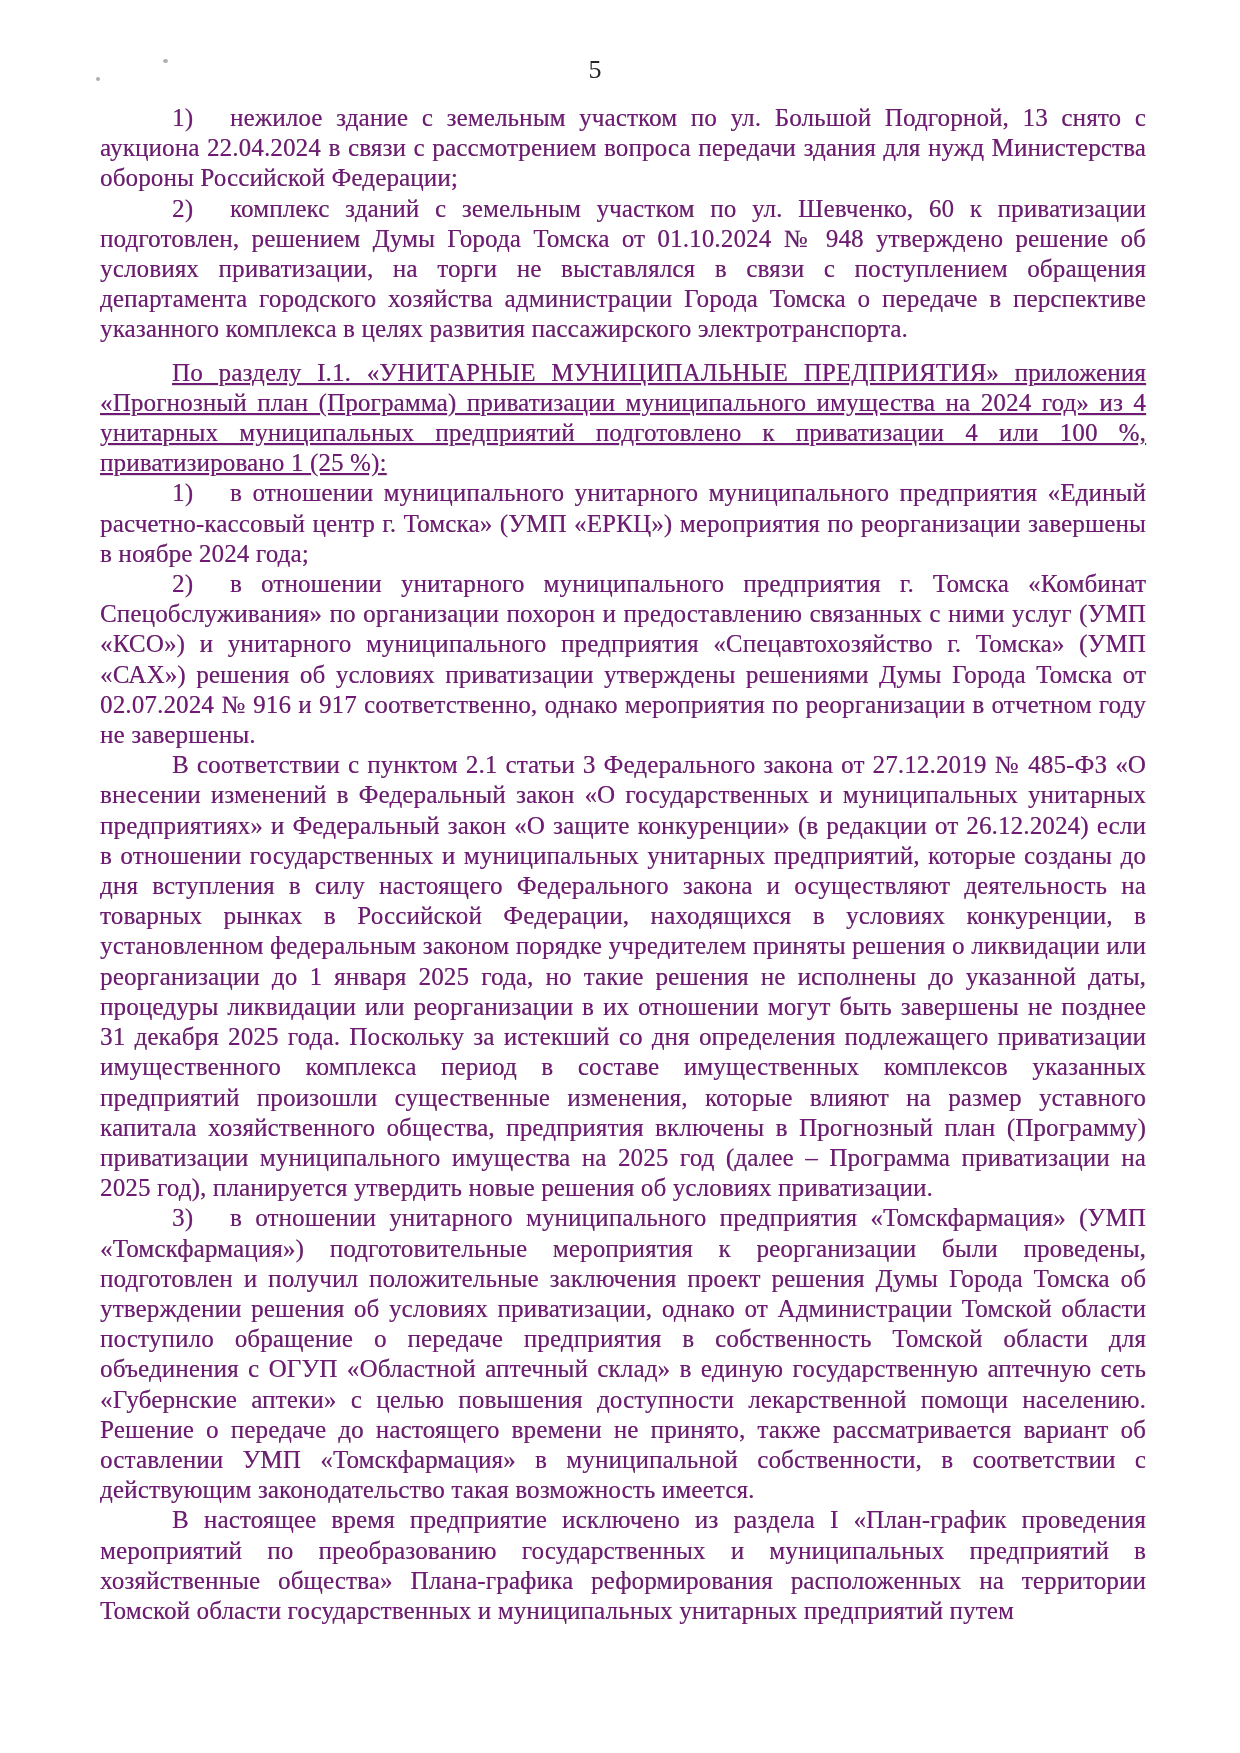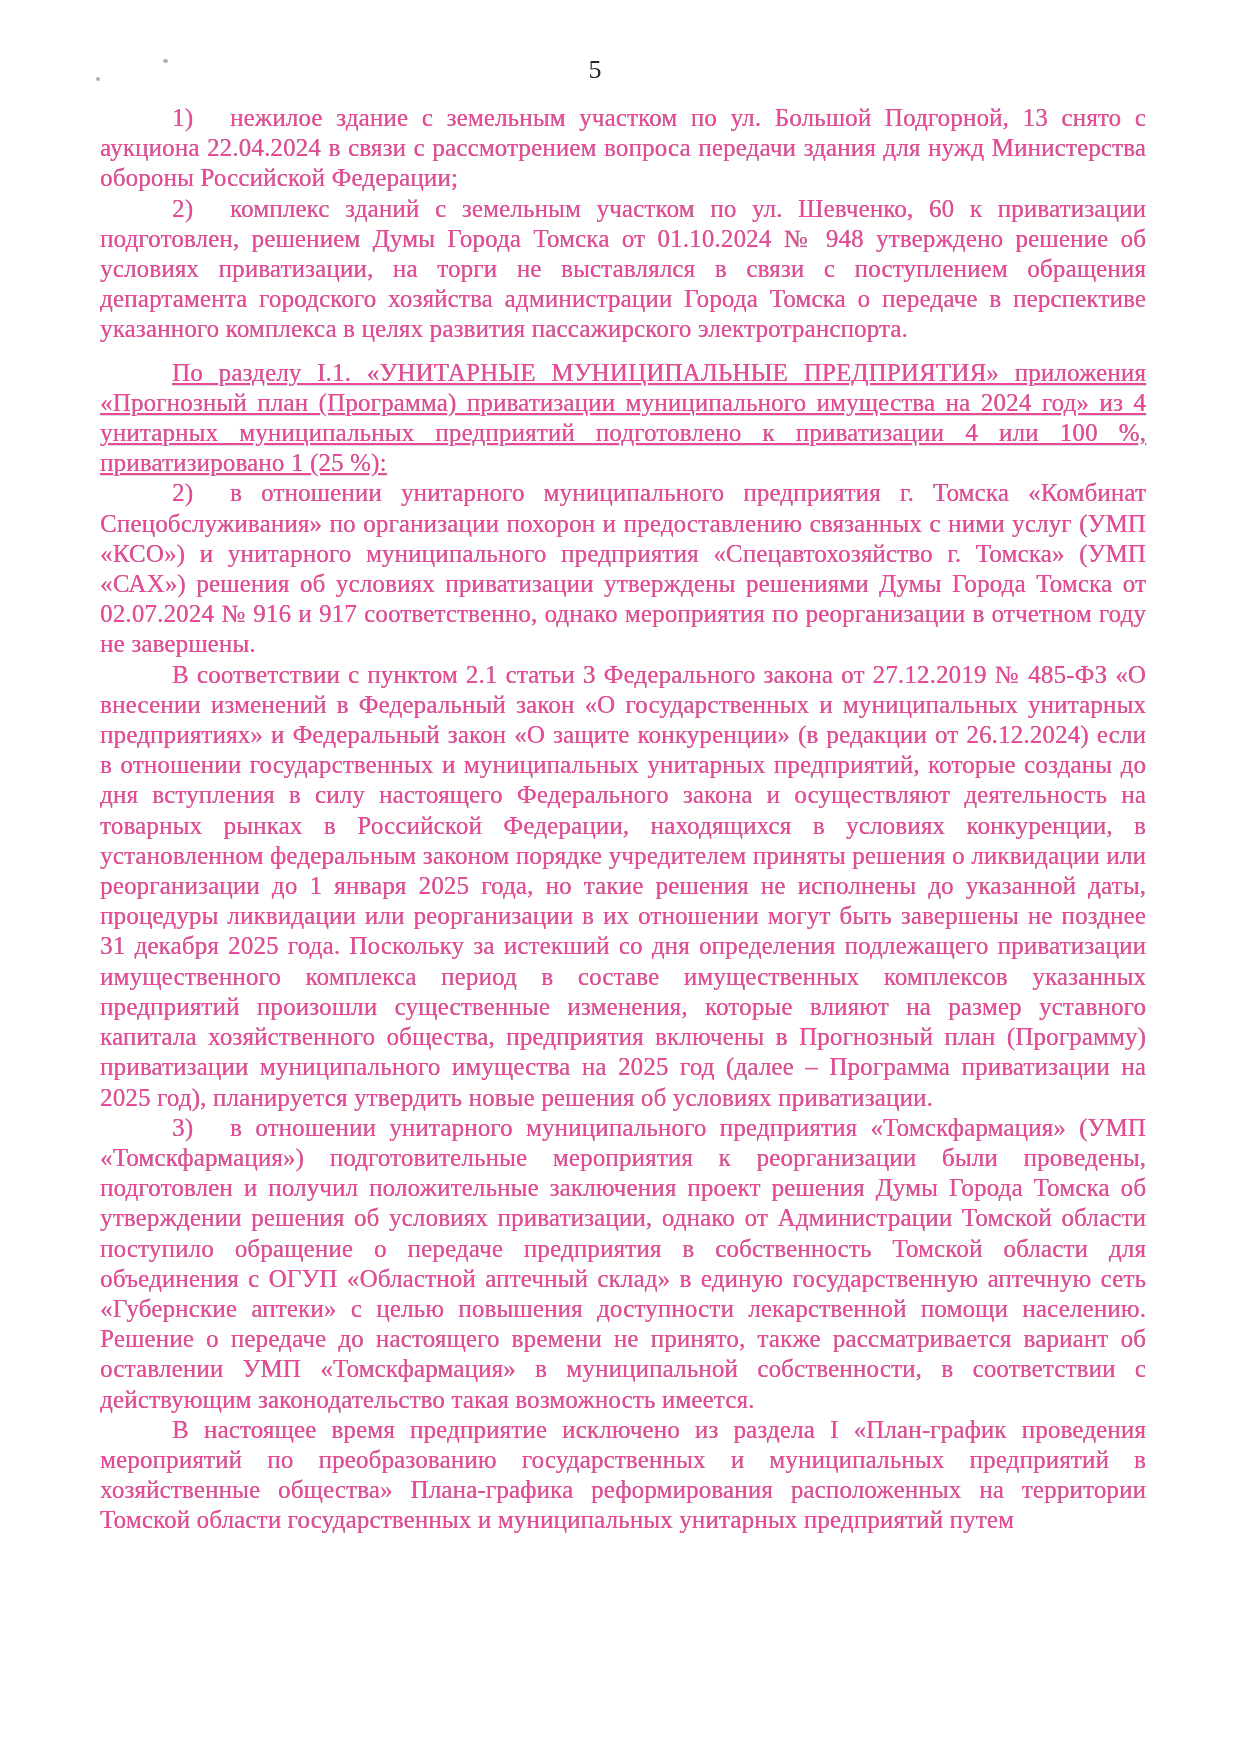--- a/index.html
+++ b/index.html
@@ -24,21 +24,21 @@
     font-size: 26px;
     color: #262626;
   }
   .content {
     position: absolute;
     left: 100px;
     top: 103px;
     width: 1046px;
     font-size: 25px;
     line-height: 30.2px;
-    color: #ec4899;
+    color: #701a75;
     text-align: justify;
     letter-spacing: 0.15px;
     text-shadow: 0.3px 0.3px 0.45px rgba(40,40,40,0.55);
   }
   .content p {
     margin: 0;
     text-indent: 72px;
   }
   .content p.gap {
     margin-top: 13px;
@@ -66,20 +66,21 @@
 
   <div class="pagenum">5</div>
 
   <div class="content">
     <p><span class="num">1)</span><span>нежилое здание с земельным участком по ул. Большой Подгорной, 13 снято с аукциона 22.04.2024 в связи с рассмотрением вопроса передачи здания для нужд Министерства обороны Российской Федерации;</span></p>
 
     <p><span class="num">2)</span><span>комплекс зданий с земельным участком по ул. Шевченко, 60 к приватизации подготовлен, решением Думы Города Томска от 01.10.2024 № 948 утверждено решение об условиях приватизации, на торги не выставлялся в связи с поступлением обращения департамента городского хозяйства администрации Города Томска о передаче в перспективе указанного комплекса в целях развития пассажирского электротранспорта.</span></p>
 
     <p class="gap"><span>По разделу I.1. «УНИТАРНЫЕ МУНИЦИПАЛЬНЫЕ ПРЕДПРИЯТИЯ» приложения «Прогнозный план (Программа) приватизации муниципального имущества на 2024 год» из 4 унитарных муниципальных предприятий подготовлено к приватизации 4 или 100 %, приватизировано 1 (25 %):</span></p>
 
+    <p><span class="num">1)</span><span>в отношении муниципального унитарного муниципального предприятия «Единый расчетно-кассовый центр г. Томска» (УМП «ЕРКЦ») мероприятия по реорганизации завершены в ноябре 2024 года;</span></p>
 
     <p><span class="num">2)</span><span>в отношении унитарного муниципального предприятия г. Томска «Комбинат Спецобслуживания» по организации похорон и предоставлению связанных с ними услуг (УМП «КСО») и унитарного муниципального предприятия «Спецавтохозяйство г. Томска» (УМП «САХ») решения об условиях приватизации утверждены решениями Думы Города Томска от 02.07.2024 № 916 и 917 соответственно, однако мероприятия по реорганизации в отчетном году не завершены.</span></p>
 
     <p><span>В соответствии с пунктом 2.1 статьи 3 Федерального закона от 27.12.2019 № 485-ФЗ «О внесении изменений в Федеральный закон «О государственных и муниципальных унитарных предприятиях» и Федеральный закон «О защите конкуренции» (в редакции от 26.12.2024) если в отношении государственных и муниципальных унитарных предприятий, которые созданы до дня вступления в силу настоящего Федерального закона и осуществляют деятельность на товарных рынках в Российской Федерации, находящихся в условиях конкуренции, в установленном федеральным законом порядке учредителем приняты решения о ликвидации или реорганизации до 1 января 2025 года, но такие решения не исполнены до указанной даты, процедуры ликвидации или реорганизации в их отношении могут быть завершены не позднее 31 декабря 2025 года. Поскольку за истекший со дня определения подлежащего приватизации имущественного комплекса период в составе имущественных комплексов указанных предприятий произошли существенные изменения, которые влияют на размер уставного капитала хозяйственного общества, предприятия включены в Прогнозный план (Программу) приватизации муниципального имущества на 2025 год (далее – Программа приватизации на 2025 год), планируется утвердить новые решения об условиях приватизации.</span></p>
 
     <p><span class="num">3)</span><span>в отношении унитарного муниципального предприятия «Томскфармация» (УМП «Томскфармация») подготовительные мероприятия к реорганизации были проведены, подготовлен и получил положительные заключения проект решения Думы Города Томска об утверждении решения об условиях приватизации, однако от Администрации Томской области поступило обращение о передаче предприятия в собственность Томской области для объединения с ОГУП «Областной аптечный склад» в единую государственную аптечную сеть «Губернские аптеки» с целью повышения доступности лекарственной помощи населению. Решение о передаче до настоящего времени не принято, также рассматривается вариант об оставлении УМП «Томскфармация» в муниципальной собственности, в соответствии с действующим законодательство такая возможность имеется.</span></p>
 
     <p><span>В настоящее время предприятие исключено из раздела I «План-график проведения мероприятий по преобразованию государственных и муниципальных предприятий в хозяйственные общества» Плана-графика реформирования расположенных на территории Томской области государственных и муниципальных унитарных предприятий путем</span></p>
   </div>
 </div>

